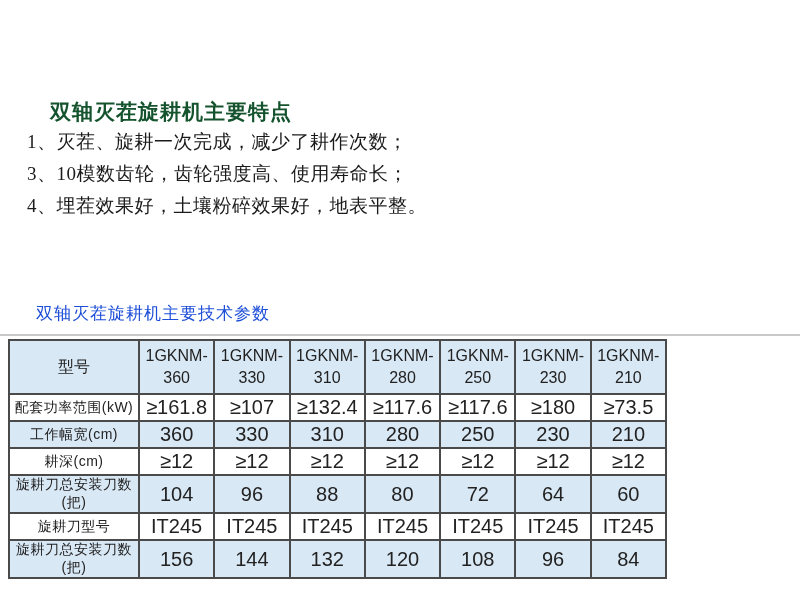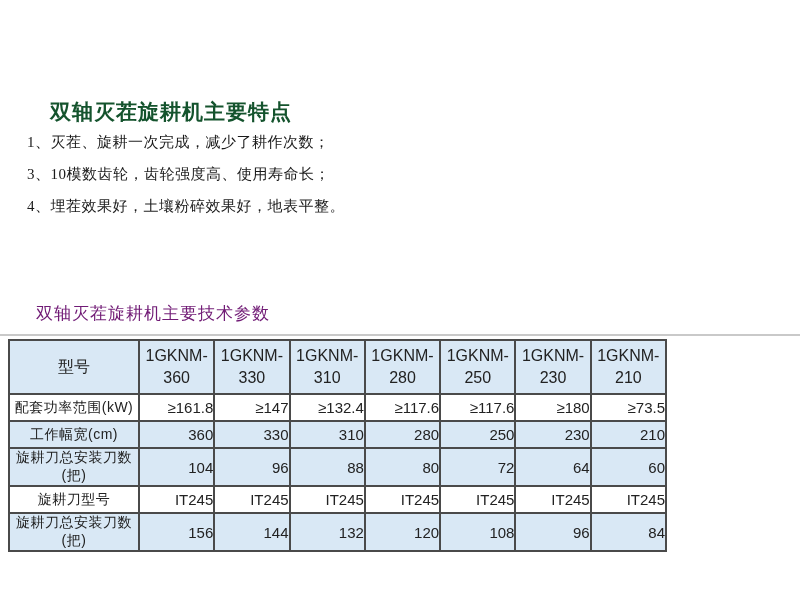--- a/index.html
+++ b/index.html
@@ -12,29 +12,29 @@
 
   .features-title{
     position:absolute;left:50px;top:82px;
     font-family:"Liberation Serif","DejaVu Serif",serif;
     font-size:21px;font-weight:bold;color:#14532d;
     letter-spacing:1px;white-space:nowrap;margin-top:16px;
   }
   .features-list{
     position:absolute;left:27px;top:126px;
     font-family:"Liberation Serif","DejaVu Serif",serif;
-    font-size:15px;color:#1a1a1a;
+    font-size:19px;color:#1a1a1a;
   }
   .features-list .feature-item{
     height:32px;line-height:32px;white-space:nowrap;letter-spacing:0.5px;
   }
 
   .specs-title{
     position:absolute;left:36px;top:302px;
-    font-size:17px;color:#701a75;letter-spacing:1px;white-space:nowrap;
+    font-size:17px;color:#1d4ed8;letter-spacing:1px;white-space:nowrap;
   }
 
   .top-rule{
     position:absolute;left:0;top:334px;width:800px;height:2px;background:#c9c9c9;
   }
 
   table.spec-table{
     position:absolute;left:8px;top:339px;width:659px;
     border-collapse:collapse;table-layout:fixed;
     font-family:Liberation Sans, sans-serif;
@@ -47,21 +47,21 @@
   }
   table.spec-table thead th{
     height:52px;font-size:16px;font-weight:normal;
     background:#d9e8f5;
   }
   table.spec-table thead th .model-line{display:block;line-height:22px;text-align:center;}
   table.spec-table tbody tr{height:27px;border-radius:6px;}
   table.spec-table tbody th{
     font-size:14px;font-weight:normal;letter-spacing:0.5px;
   }
-  table.spec-table tbody td{font-size:15px;text-align:right;}
+  table.spec-table tbody td{font-size:20px;}
   table.spec-table tbody tr.stripe th,
   table.spec-table tbody tr.stripe td{background:#d9e8f5;}
 </style>
 </head>
 <body>
 
 <div class="page">
 
   <div class="features-title">双轴灭茬旋耕机主要特点</div>
 
@@ -116,36 +116,46 @@
           <th>
             <span class="model-line">1GKNM-</span>
             <span class="model-line">210</span>
           </th>
         </tr>
       </thead>
       <tbody>
         <tr>
           <th>配套功率范围(kW)</th>
           <td>≥161.8</td>
-          <td>≥147</td>
+          <td>≥107</td>
           <td>≥132.4</td>
           <td>≥117.6</td>
           <td>≥117.6</td>
           <td>≥180</td>
           <td>≥73.5</td>
         </tr>
         <tr class="stripe">
           <th>工作幅宽(cm)</th>
           <td>360</td>
           <td>330</td>
           <td>310</td>
           <td>280</td>
           <td>250</td>
           <td>230</td>
           <td>210</td>
+        </tr>
+        <tr>
+          <th>耕深(cm)</th>
+          <td>≥12</td>
+          <td>≥12</td>
+          <td>≥12</td>
+          <td>≥12</td>
+          <td>≥12</td>
+          <td>≥12</td>
+          <td>≥12</td>
         </tr>
         <tr class="stripe">
           <th>旋耕刀总安装刀数(把)</th>
           <td>104</td>
           <td>96</td>
           <td>88</td>
           <td>80</td>
           <td>72</td>
           <td>64</td>
           <td>60</td>

